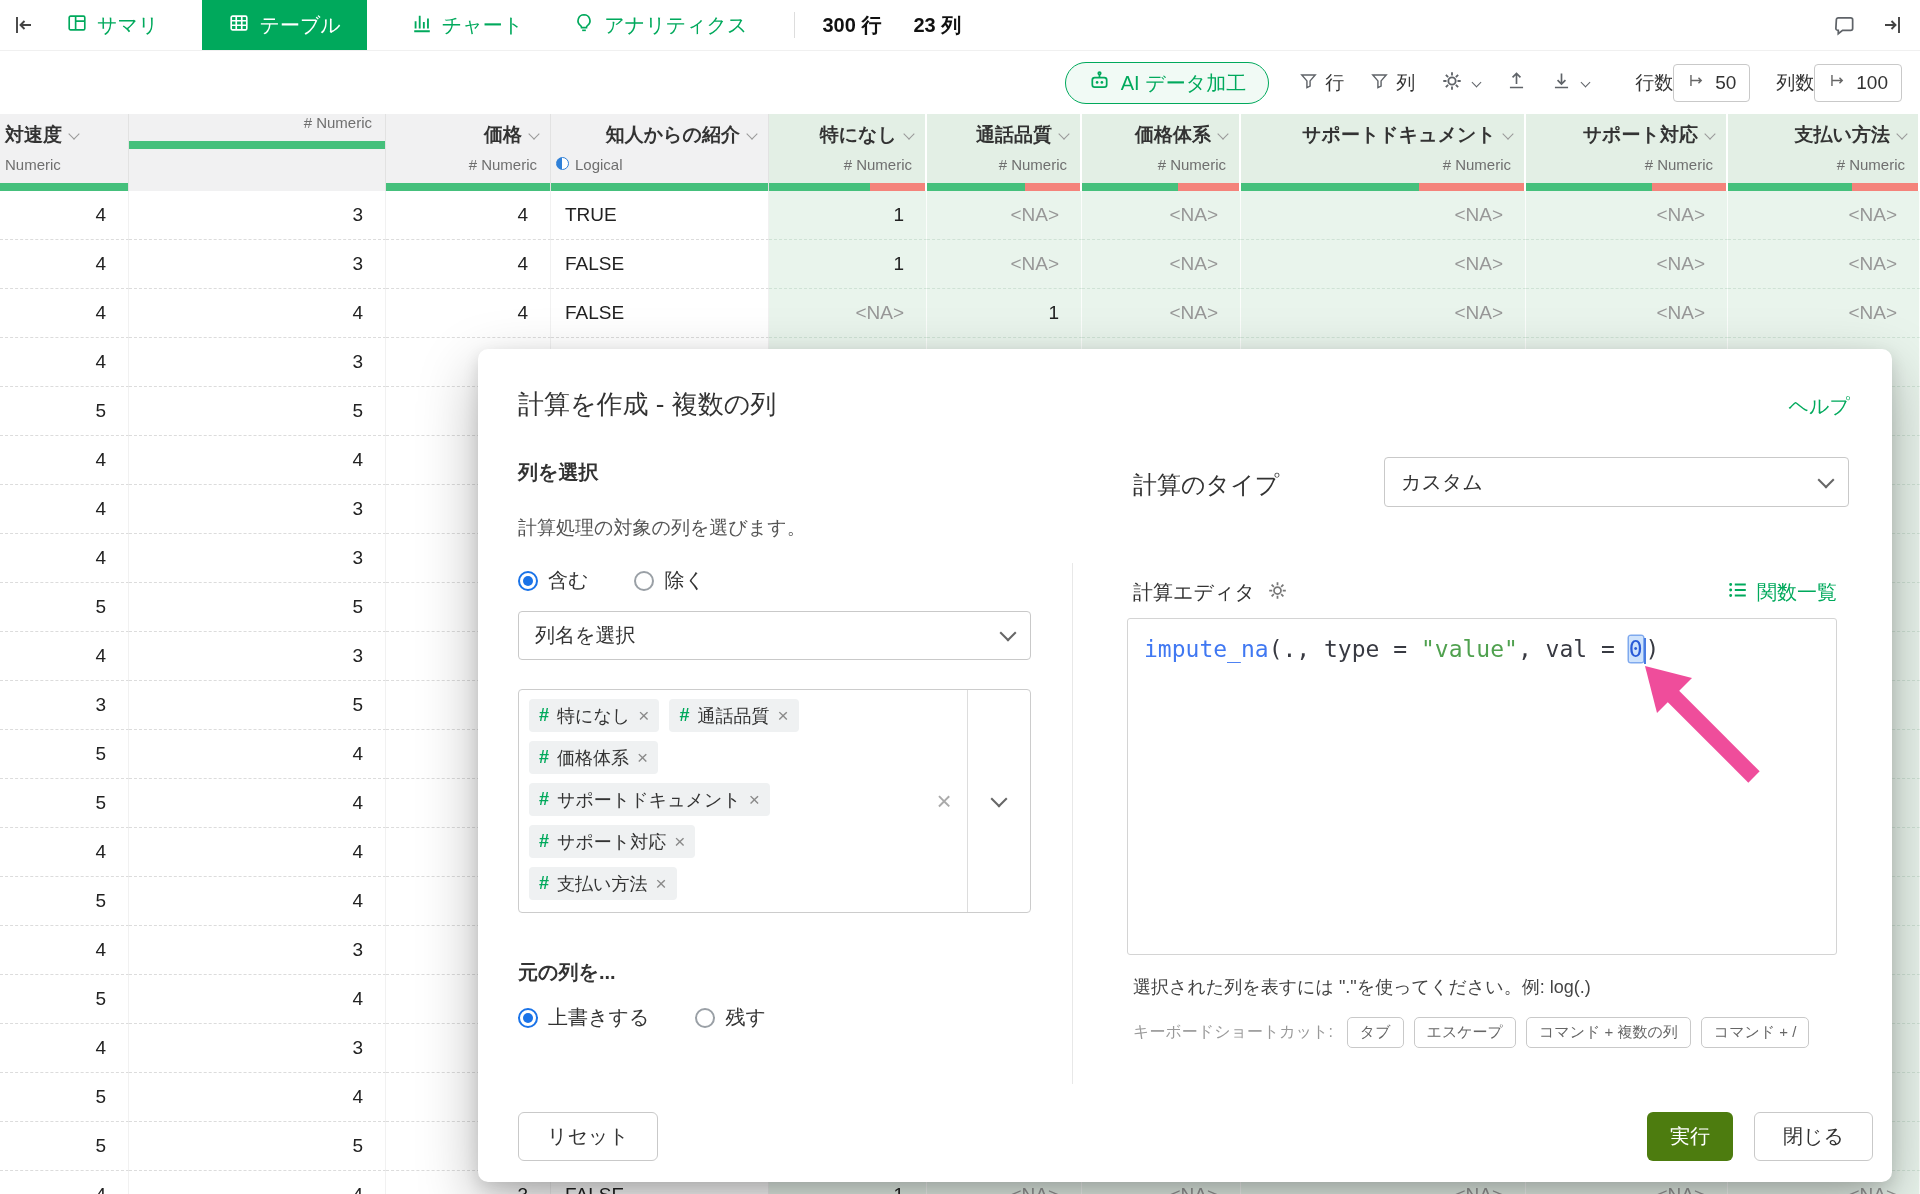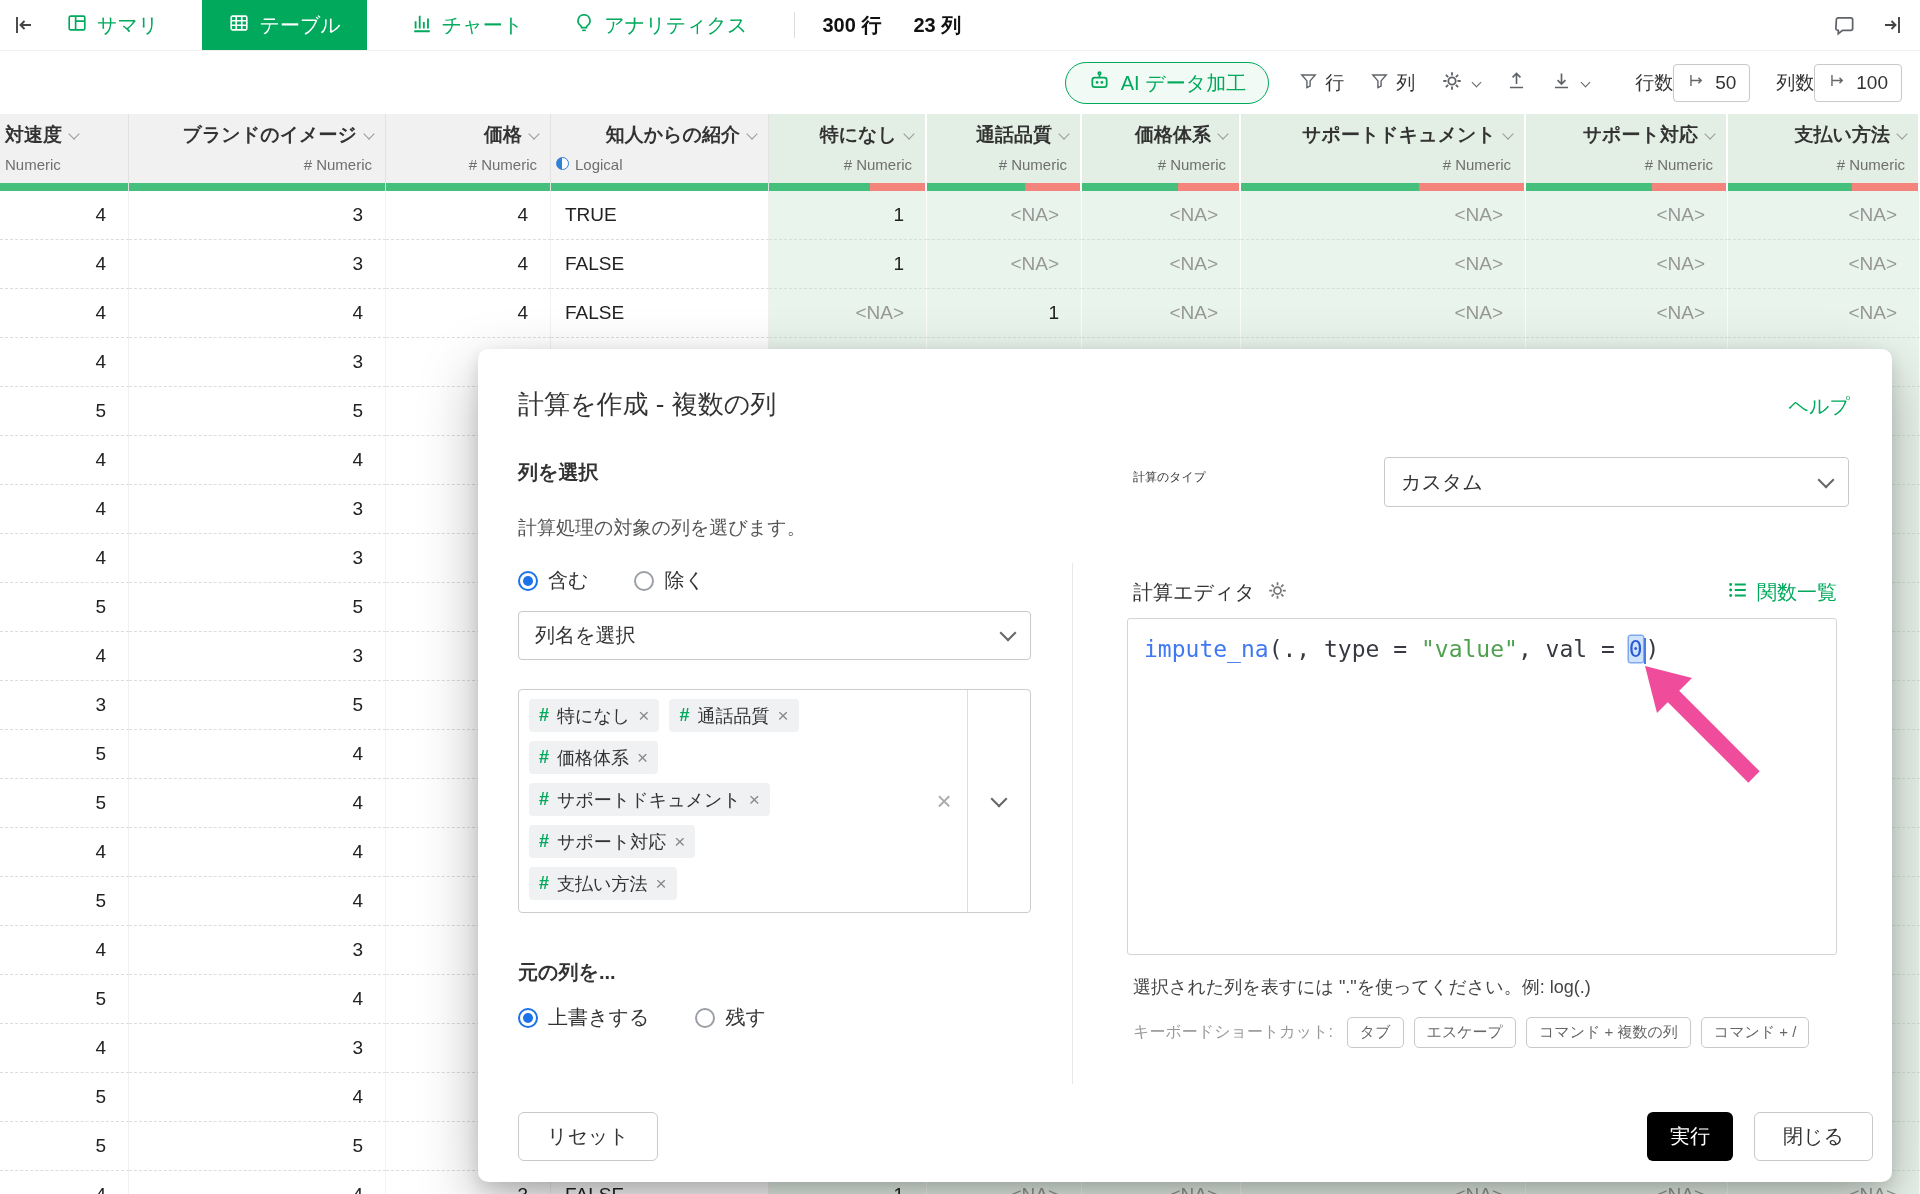--- a/index.html
+++ b/index.html
@@ -81,22 +81,22 @@
   .chip .hash { color:#00a95c; font-weight:700; }
   .chip-x { color:#8a8a8a; font-size:19px; cursor:pointer; }
   .m-chip-clear { width:46px; display:flex; align-items:center; justify-content:center; color:#aaa; font-size:26px; cursor:pointer; }
   .m-chip-div { width:1px; background:#ddd; }
   .m-chip-chev { width:62px; display:flex; align-items:center; justify-content:center; cursor:pointer; }
   .m-divider { position:absolute; left:594px; top:214px; width:1px; height:521px; background:#e8e8e8; }
   .m-reset { position:absolute; left:40px; top:763px; }
   .btn { height:49px; border-radius:6px; font-size:20px; display:inline-flex; align-items:center; justify-content:center;
          box-sizing:border-box; cursor:pointer; white-space:nowrap; }
   .btn.outline { border:1px solid #c9c9c9; background:#fff; color:#333; padding:0 28px; }
-  .btn.primary { background:#000000; color:#fff; padding:16px 23px; border:none; }
-  .m-ctype-label { position:absolute; left:655px; top:120px; font-size:12px; color:#333; }
+  .btn.primary { background:#4d7c0f; color:#fff; padding:16px 23px; border:none; }
+  .m-ctype-label { position:absolute; left:655px; top:120px; font-size:24px; color:#333; }
   .m-ctype { position:absolute; left:906px; top:108px; width:465px; height:50px; }
   .m-ed-label { position:absolute; left:655px; top:230px; display:flex; align-items:center; gap:12px; font-size:20px; color:#333; }
   .m-fn-link { position:absolute; right:55px; top:230px; display:flex; align-items:center; gap:8px; font-size:20px; color:#00a95c; cursor:pointer; }
   .m-editor { position:absolute; left:649px; top:269px; width:710px; height:337px; border:1px solid #d4d4d4;
               border-radius:3px; box-sizing:border-box; padding:14px 16px; cursor:text; background:#fff; }
   .code-line { font-family:"DejaVu Sans Mono",monospace; font-size:23px; line-height:32px; white-space:pre; color:#383a42; }
   .tok-fn { color:#4078f2; }
   .tok-str { color:#50a14f; }
   .tok-sel { background:#cfe3fc; box-shadow:0 0 0 1.5px #7fa9ee; border-radius:2px; color:#2a5bd7; }
   .caret { display:inline-block; width:2px; height:26px; background:#4a7de2; vertical-align:middle; margin-left:1px; }
@@ -233,24 +233,20 @@
           </div>
           <div class="htype al">
             <span>Numeric</span>
           </div>
           <div class="hbar">
             <span class="g" style="width:100%"></span>
             <span class="r" style="width:0%"></span>
           </div>
         </div>
         <div class="hcol" style="width: 257px;">
-          <div class="hname">
-            <span>ブランドのイメージ</span>
-            <span class="chev sm"></span>
-          </div>
           <div class="htype">
             <span># Numeric</span>
           </div>
           <div class="hbar">
             <span class="g" style="width:100%"></span>
             <span class="r" style="width:0%"></span>
           </div>
         </div>
         <div class="hcol" style="width: 165px;">
           <div class="hname">

